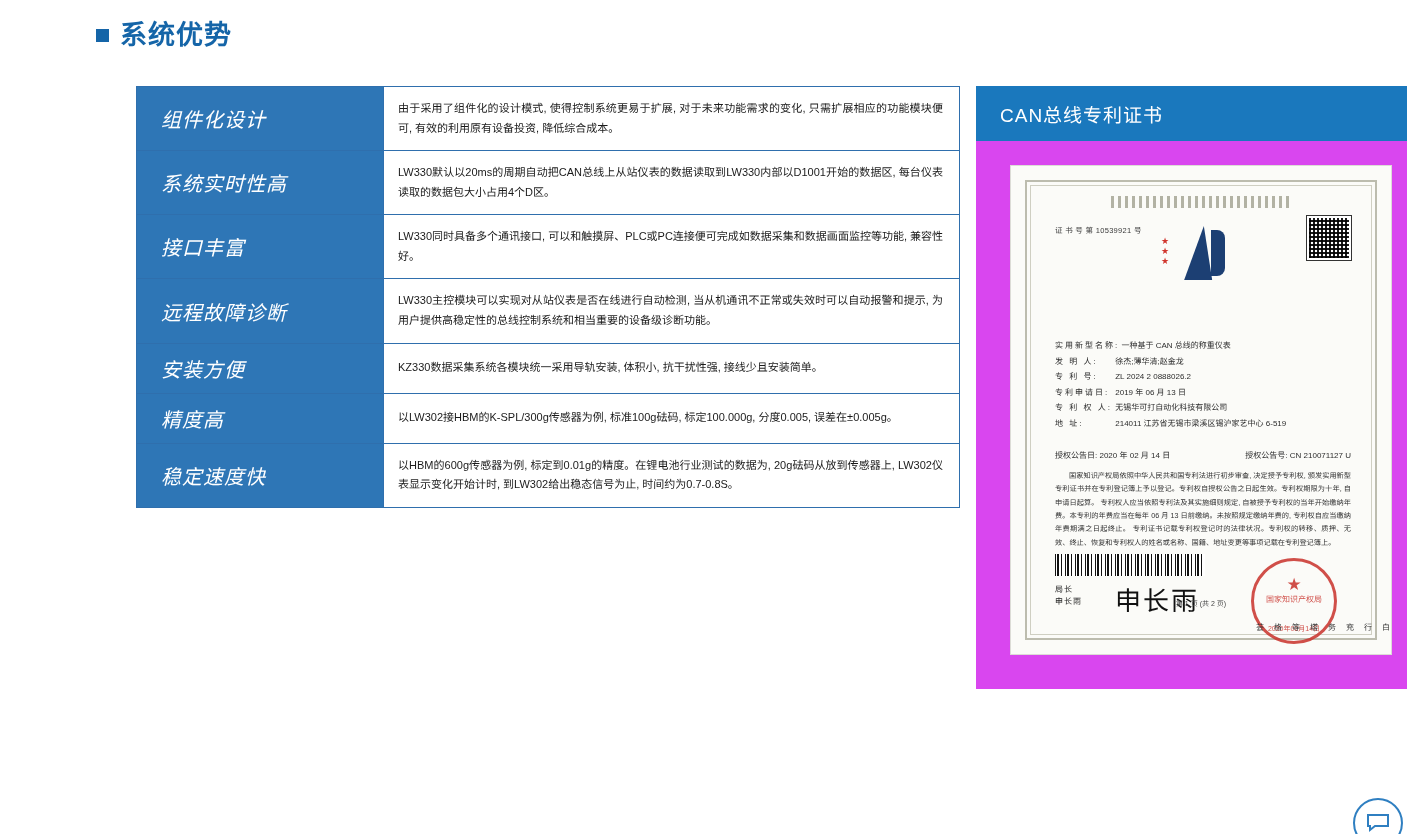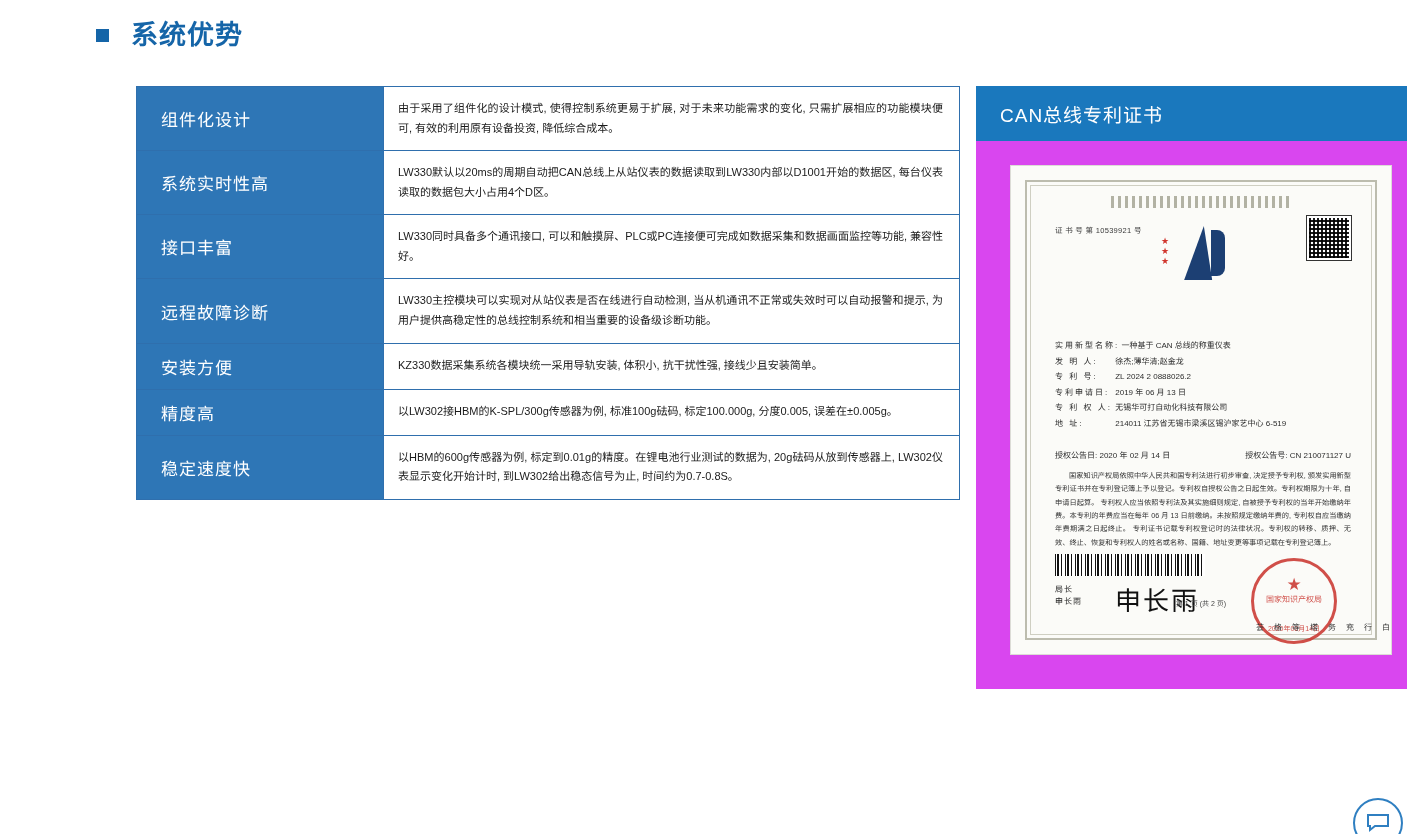--- a/index.html
+++ b/index.html
@@ -16,21 +16,21 @@
     position: relative;
   }
 
   
   .page-heading {
     position: absolute;
     left: 96px;
     top: 22px;
     display: flex;
     align-items: center;
-    gap: 22px;
+    gap: 11px;
   }
   .heading-marker {
     width: 13px;
     height: 13px;
     background: #1565a8;
     display: inline-block;
   }
   .heading-text {
     font-size: 27px;
     font-weight: bold;
@@ -50,23 +50,24 @@
   }
   .adv-table td {
     border: 1px solid #2f6fad;
     vertical-align: middle;
     padding: 0;
   }
   .adv-table td.label {
     width: 222px;
     background: #2e76b6;
     color: #ffffff;
-    font-size: 17px;
+    font-size: 20px;
     padding: 10px 0 10px 24px;
     letter-spacing: 1px;
+    font-style: italic;
   }
   .adv-table td.desc {
     background: #ffffff;
     color: #1a1a1a;
     font-size: 11px;
     line-height: 1.78;
     padding: 12px 16px 12px 14px;
     text-align: justify;
   }
 

